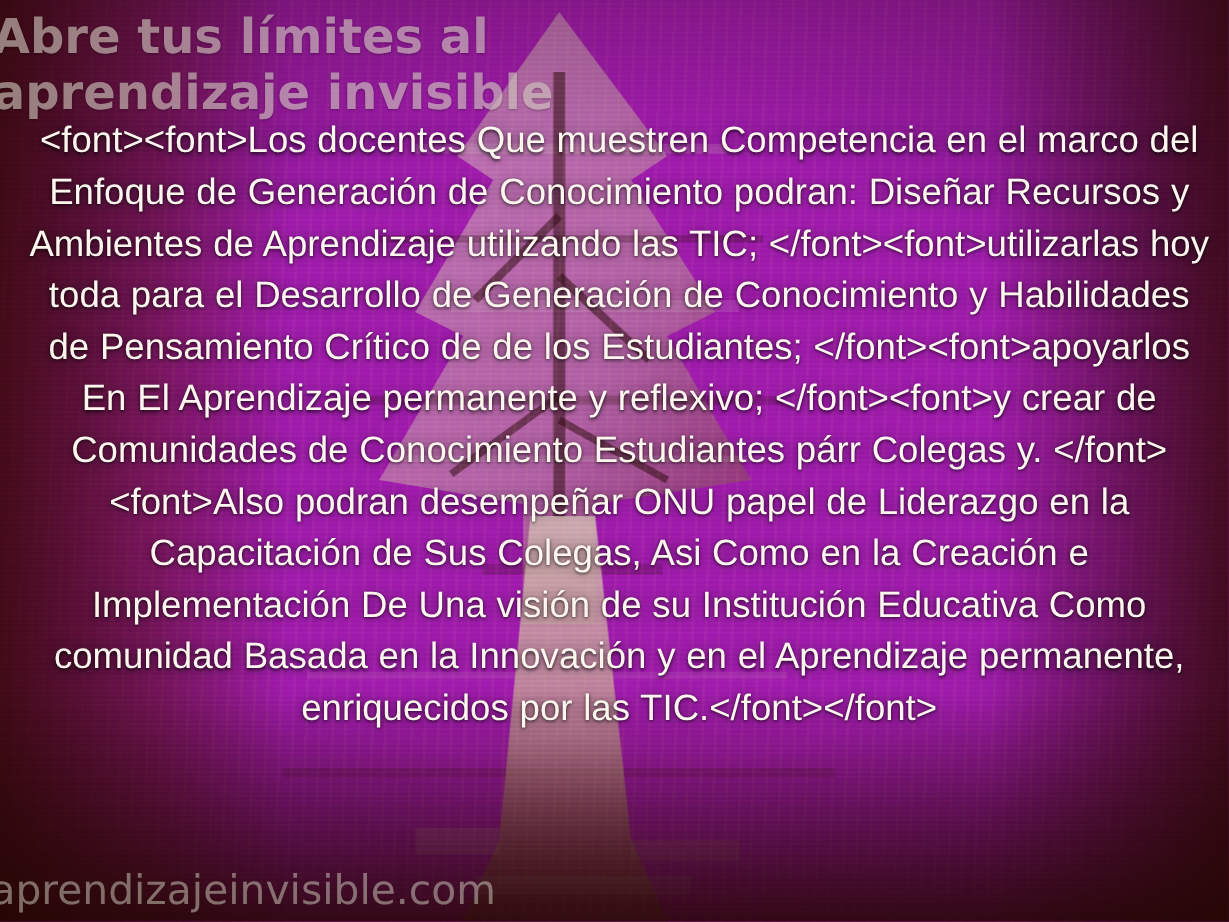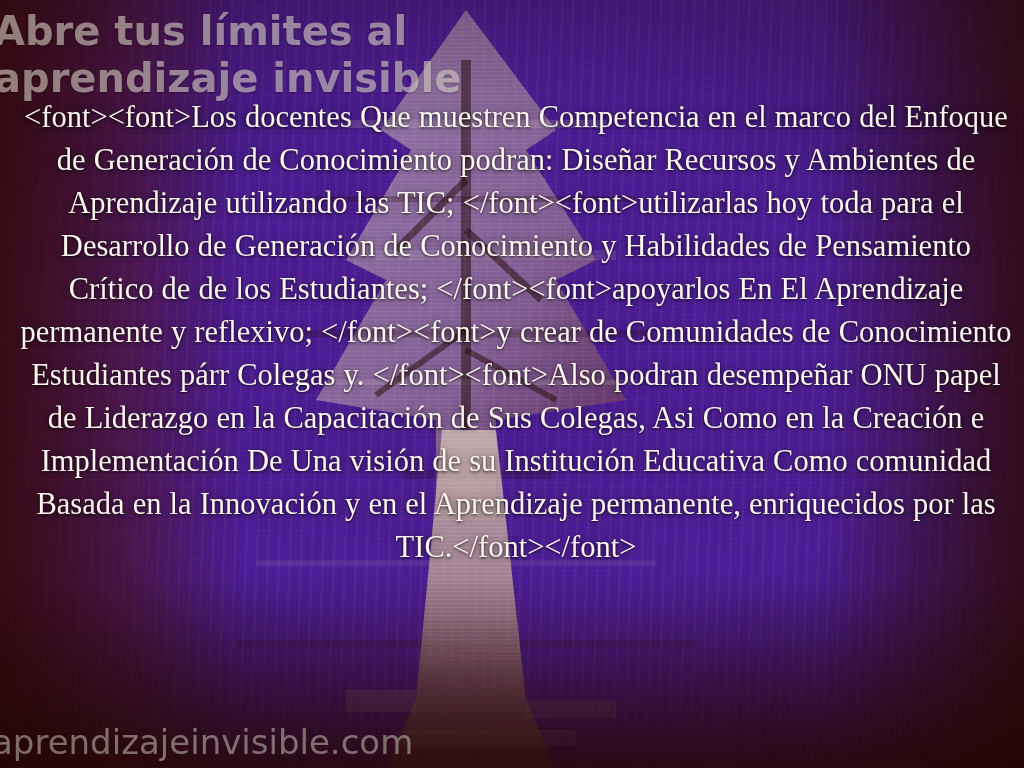--- a/index.html
+++ b/index.html
@@ -8,21 +8,21 @@
     width: 1024px;
     height: 768px;
     overflow: hidden;
     background: #000;
   }
   #slide {
     position: relative;
     width: 1024px;
     height: 768px;
     overflow: hidden;
-    background: #4c1d95;
+    background: #a21caf;
     font-family: "Liberation Serif", serif;
   }
 
   
   .bg-base {
     position: absolute;
     inset: 0;
     background:
       radial-gradient(ellipse 70% 60% at 50% 45%, rgba(150,40,15,0.55) 0%, rgba(96,18,6,0.0) 70%),
       linear-gradient(100deg, #6e1505 0%, #8b2208 18%, #a02d0c 38%, #8e2207 58%, #6d1404 78%, #58100 100%);
@@ -113,21 +113,21 @@
   }
 
   
   .body-text {
     position: absolute;
     left: 20px;
     right: 12px;
     top: 96px;
     text-align: center;
     color: #fdf6ef;
-    font-family: Liberation Serif, serif;
+    font-family: Liberation Sans, sans-serif;
     font-size: 30.5px;
     line-height: 43px;
     text-shadow: 0 1px 3px rgba(0,0,0,0.75), 0 0 12px rgba(0,0,0,0.45);
     word-spacing: 0.5px;
   }
 </style>
 </head>
 <body>
 
 <div id="slide">

